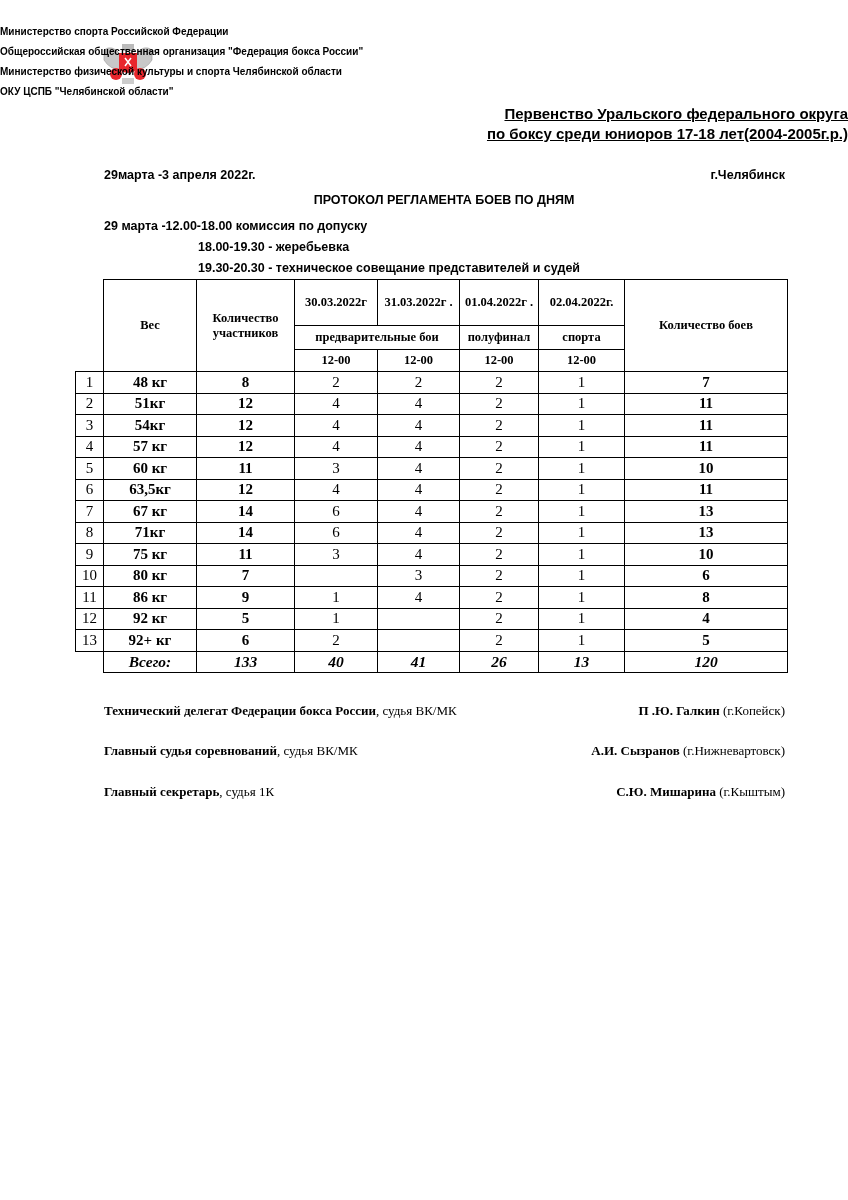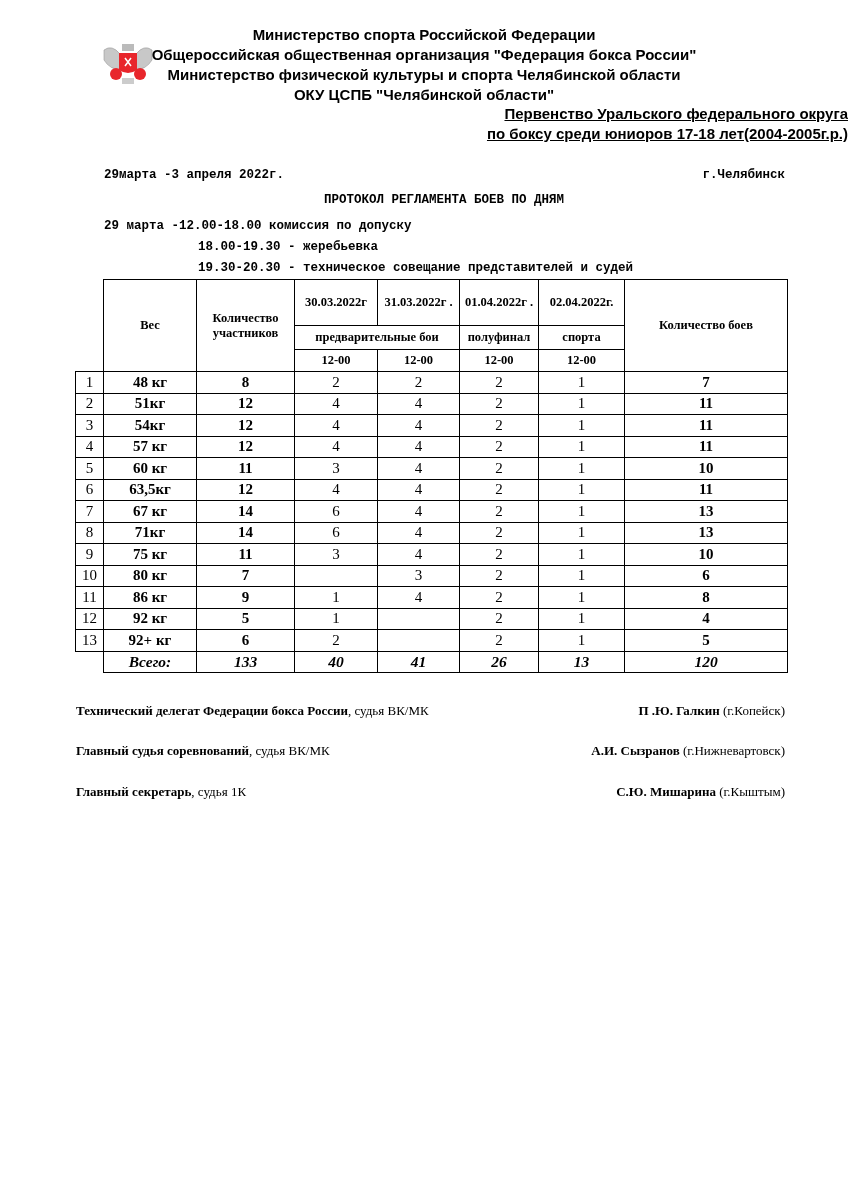--- a/index.html
+++ b/index.html
@@ -1,33 +1,33 @@
 <!DOCTYPE html>
 <html><head>
 <meta charset="utf-8">
 <style>
   html, body { margin:0; padding:0; background:#fff; }
   body { width:848px; height:1200px; position:relative; overflow:hidden; color:#000; }
   .sans { font-family: "Liberation Sans", sans-serif; }
   .abs { position:absolute; }
-  .org { left:0; width:848px; text-align:center; font-size:15px; font-weight:bold; }
+  .org { left:0; width:848px; font-size:10px; font-weight:bold; }
   .title { left:0; width:848px; text-align:right; font-size:15px; font-weight:bold; text-decoration:underline; }
   .logo { left:100px; top:40px; width:56px; height:46px; }
-  .bold13 { font-size:12.5px; font-weight:bold;font-family:Liberation Mono, monospace; }
+  .bold13 { font-size:12.5px; font-weight:bold; }
 
   table.grid { position:absolute; left:75px; top:279px; border-collapse:collapse; font-family:"Liberation Serif", serif; }
   table.grid td { border:1px solid #000; text-align:center; vertical-align:middle; padding:0; }
   .hdr td { font-weight:bold; font-size:12.5px;margin-left:8px; }
   .blank { border:none !important; }
   td.num { font-size:12px; width:27px; }
   tr.data td { height:20.5px; font-size:15px; }
   tr.data td.w { font-weight:bold; font-size:15px; }
   tr.data td.b { font-weight:bold; }
   tr.total td { height:20.5px; font-size:15.5px; font-weight:bold; font-style:italic; }
-  .sig { font-family:"Liberation Serif", serif; font-size:13px; }
+  .sig { font-family:"Liberation Serif", serif; font-size:13px;margin-left:28px; }
   .sig b { font-weight:bold; }
 </style>
 </head>
 <body>
 
 <svg class="abs logo" viewBox="0 0 56 46">
   <path d="M4 10 Q12 4 20 14 L22 30 Q10 30 4 20 Z" fill="#c8c8c8" stroke="#999" stroke-width="0.6"></path>
   <path d="M52 10 Q44 4 36 14 L34 30 Q46 30 52 20 Z" fill="#c8c8c8" stroke="#999" stroke-width="0.6"></path>
   <rect x="22" y="4" width="12" height="7" fill="#bbb"></rect>
   <path d="M19 13 L37 13 L37 30 Q28 36 19 30 Z" fill="#e8262c"></path>

